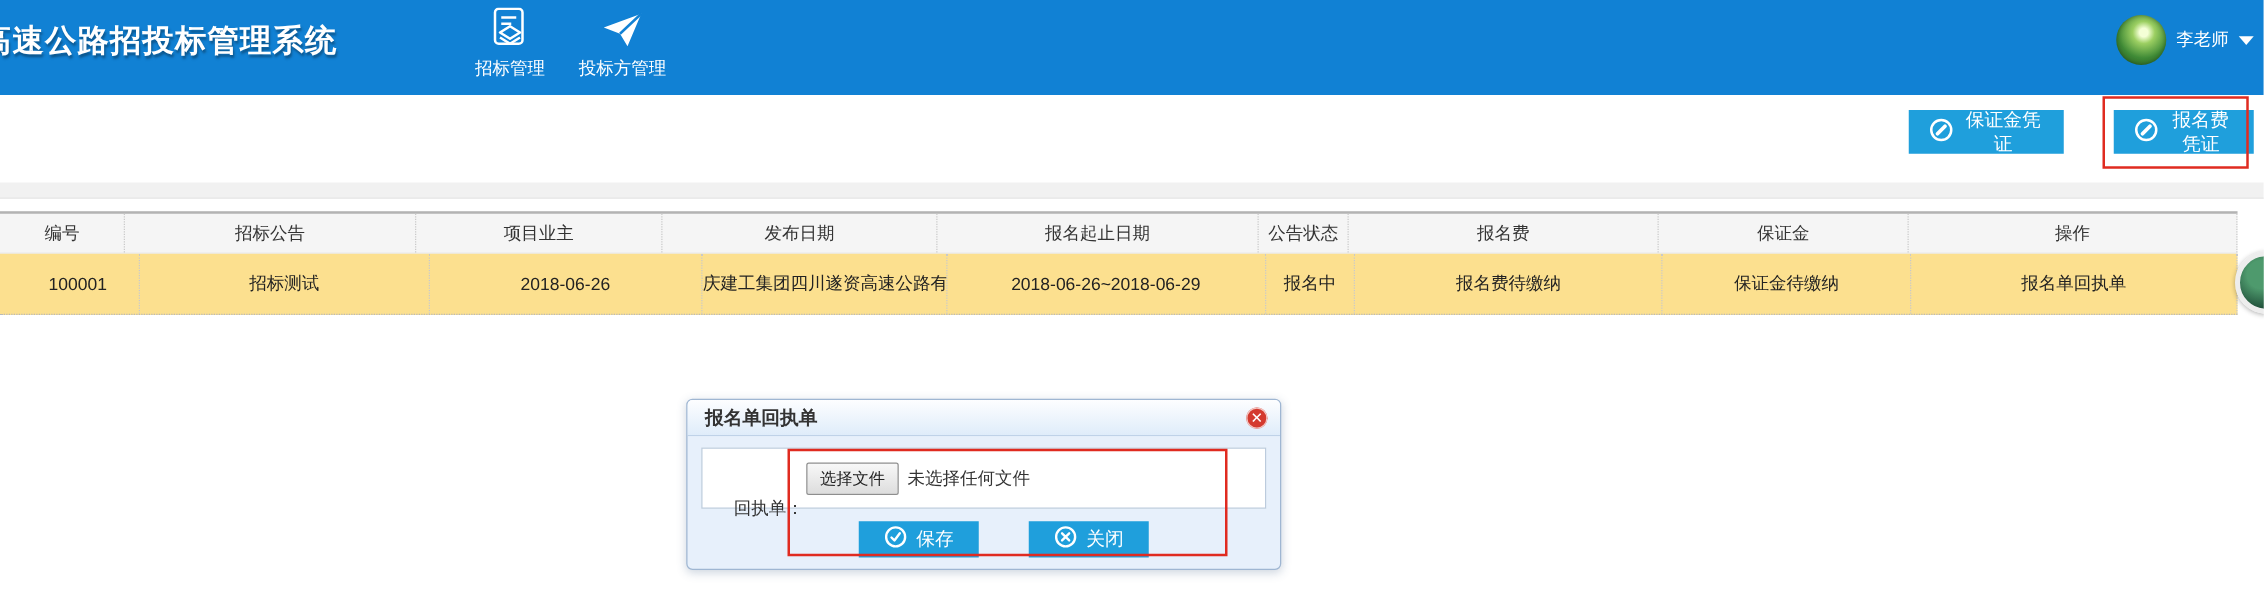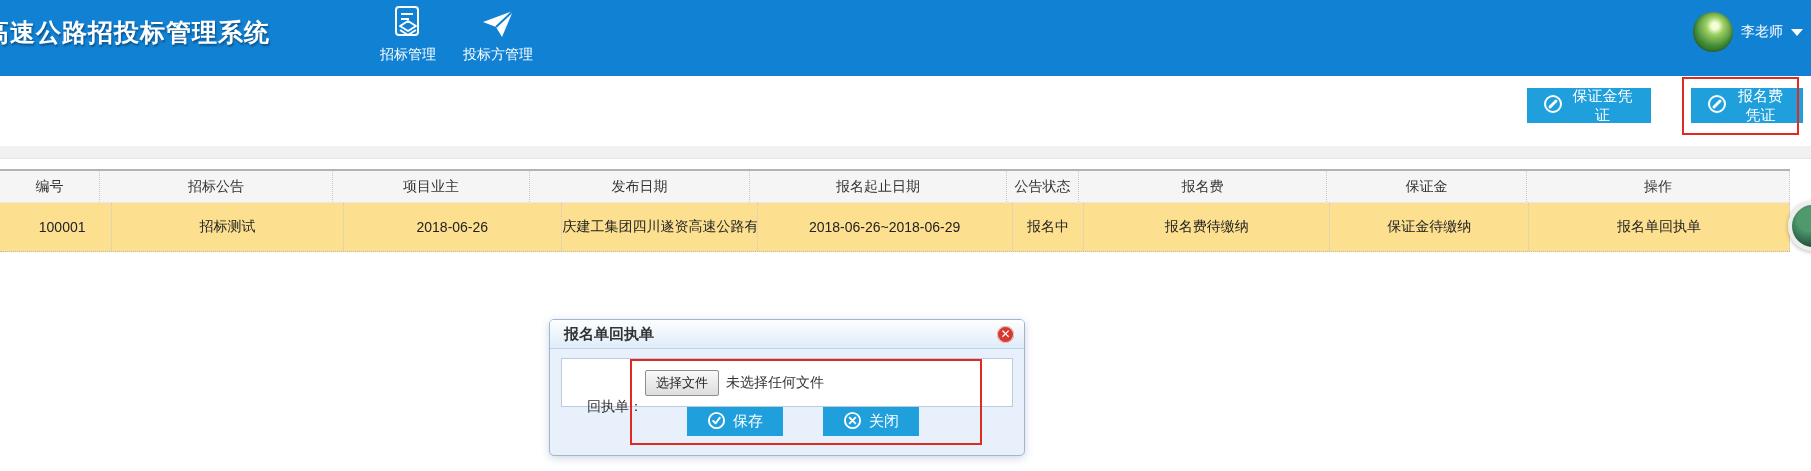--- a/index.html
+++ b/index.html
@@ -116,21 +116,21 @@
     display:flex; align-items:center; padding-left:25px;
   }
   .file-label { font-size:14px; color:#333;margin-top:48px; }
   .file-btn {
     margin-left:2px; font-size:13px; color:#222; cursor:pointer; font-family:inherit;
     background:linear-gradient(#f8f8f8,#dddddd); border:1px solid #8e8e8e;
     border-radius:2px; padding:3px 10px;
   }
   .file-status { font-size:14px; color:#333; margin-left:7px; }
   .dialog-footer {
-    height:48px; display:flex; justify-content:center;
+    height:48px; display:flex; align-items:center; justify-content:center;
     gap:40px; transform:translateX(16px);
   }
   .dlg-btn { width:96px; height:29px; font-size:15px; }
   .ann-dialog { left:80px; top:39px; width:352px; height:86px; }
 </style>
 </head>
 <body>
 
 <div class="topbar">
   <div class="topbar-title">高速公路招投标管理系统</div>

